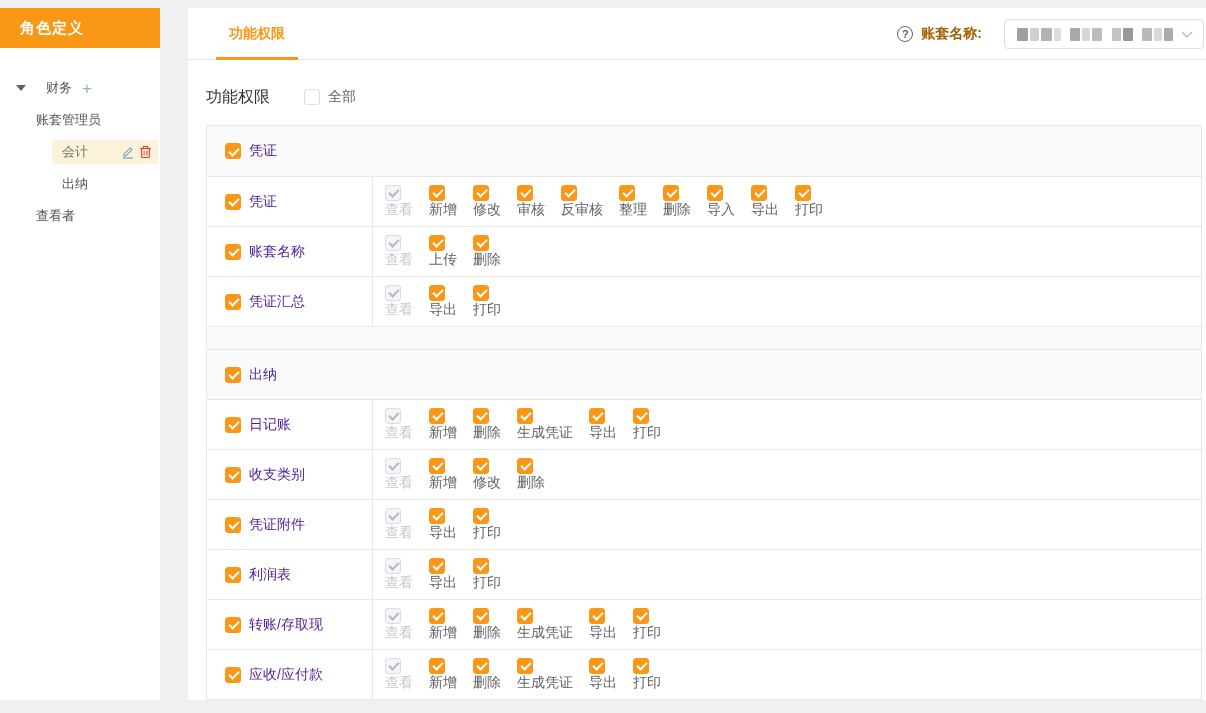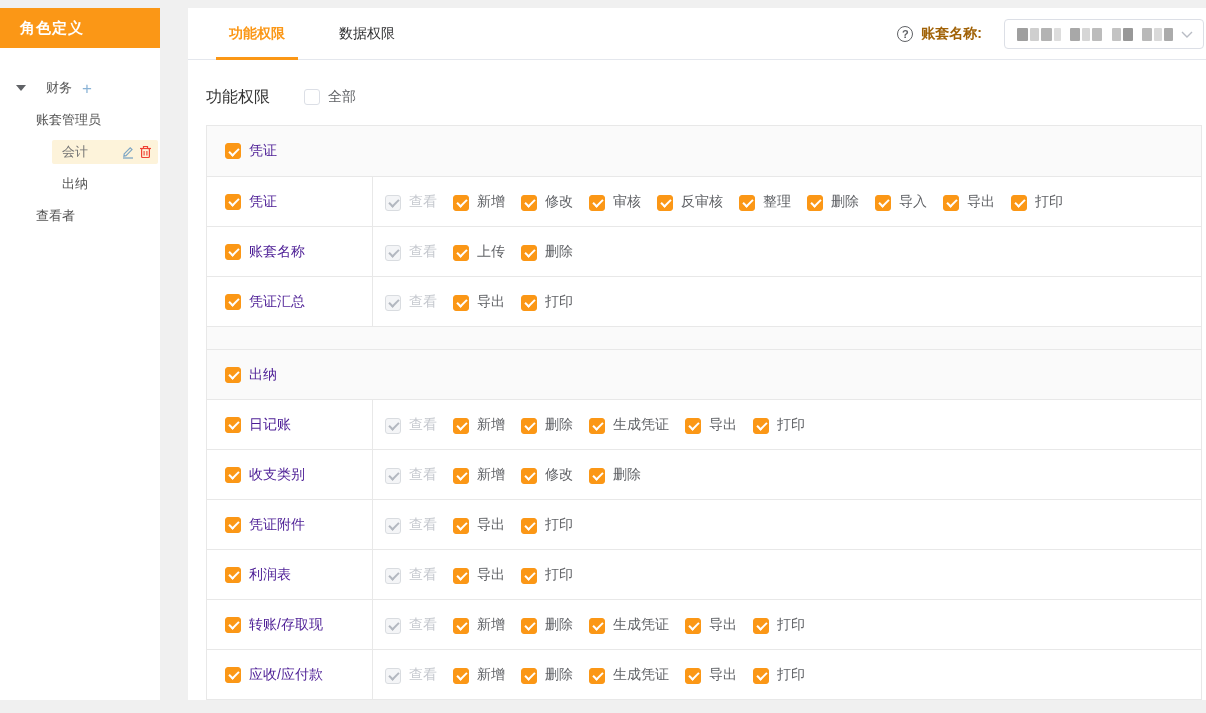--- a/index.html
+++ b/index.html
@@ -64,21 +64,21 @@
   .all-wrap { margin-left:34px; display:flex; align-items:center; gap:8px; cursor:pointer; }
   .all-label { color:#606266; }
 
   .ptable { border:1px solid #e8e8e8; }
   .sec-header { height:50px; background:#fafafa; display:flex; align-items:center; padding-left:18px; gap:8px; }
   .sec-header + .prow, .prow + .prow, .prow + .sec-header, .spacer-row + .sec-header, .prow + .spacer-row { border-top:1px solid #e8e8e8; }
   .prow { height:50px; display:flex; }
   .pleft { width:166px; flex:none; border-right:1px solid #e8e8e8; display:flex; align-items:center;
            padding-left:18px; gap:8px; }
   .pright { flex:1; display:flex; align-items:center; padding-left:12px; gap:16px; }
-  .pitem { display:flex; align-items:flex-end; gap:8px; }
+  .pitem { display:flex; align-items:flex-start; gap:0;flex-direction:column; }
   .mod-label { color:#4c1d95; }
   .plabel { color:#606266; }
   .plabel.dim { color:#c5c8ce; }
   .spacer-row { height:23px; background:#fafafa; }
 
   
   .cb { width:16px; height:16px; flex:none; display:inline-block; position:relative;
         border:1px solid #dcdfe6; border-radius:3px; background:#fff; cursor:pointer; }
   .cb.on { background:var(--accent); border-color:var(--accent); }
   .cb.on::after { content:""; position:absolute; left:5px; top:1.5px; width:4px; height:8px;
@@ -131,21 +131,20 @@
       </div>
       <div class="nav-item lvl0">
         <span>查看者</span>
       </div>
     </nav>
   </aside>
 
   <main class="card">
     <div class="tabbar">
       <div class="tab active">功能权限</div>
-      <div class="tab">数据权限</div>
       <div class="tab-right">
         <span class="help">?</span>
         <span class="acc-label">账套名称:</span>
         <div class="select">
           <span class="mosaic">
               <i style="width: 13px; background: rgb(159, 159, 159);"></i>
               <i style="width: 11px; background: rgb(207, 207, 207);"></i>
               <i style="width: 13px; background: rgb(179, 179, 179);"></i>
               <i style="width: 9px; background: rgb(221, 221, 221);"></i>
               <i style="width: 6px; background: transparent;"></i>

